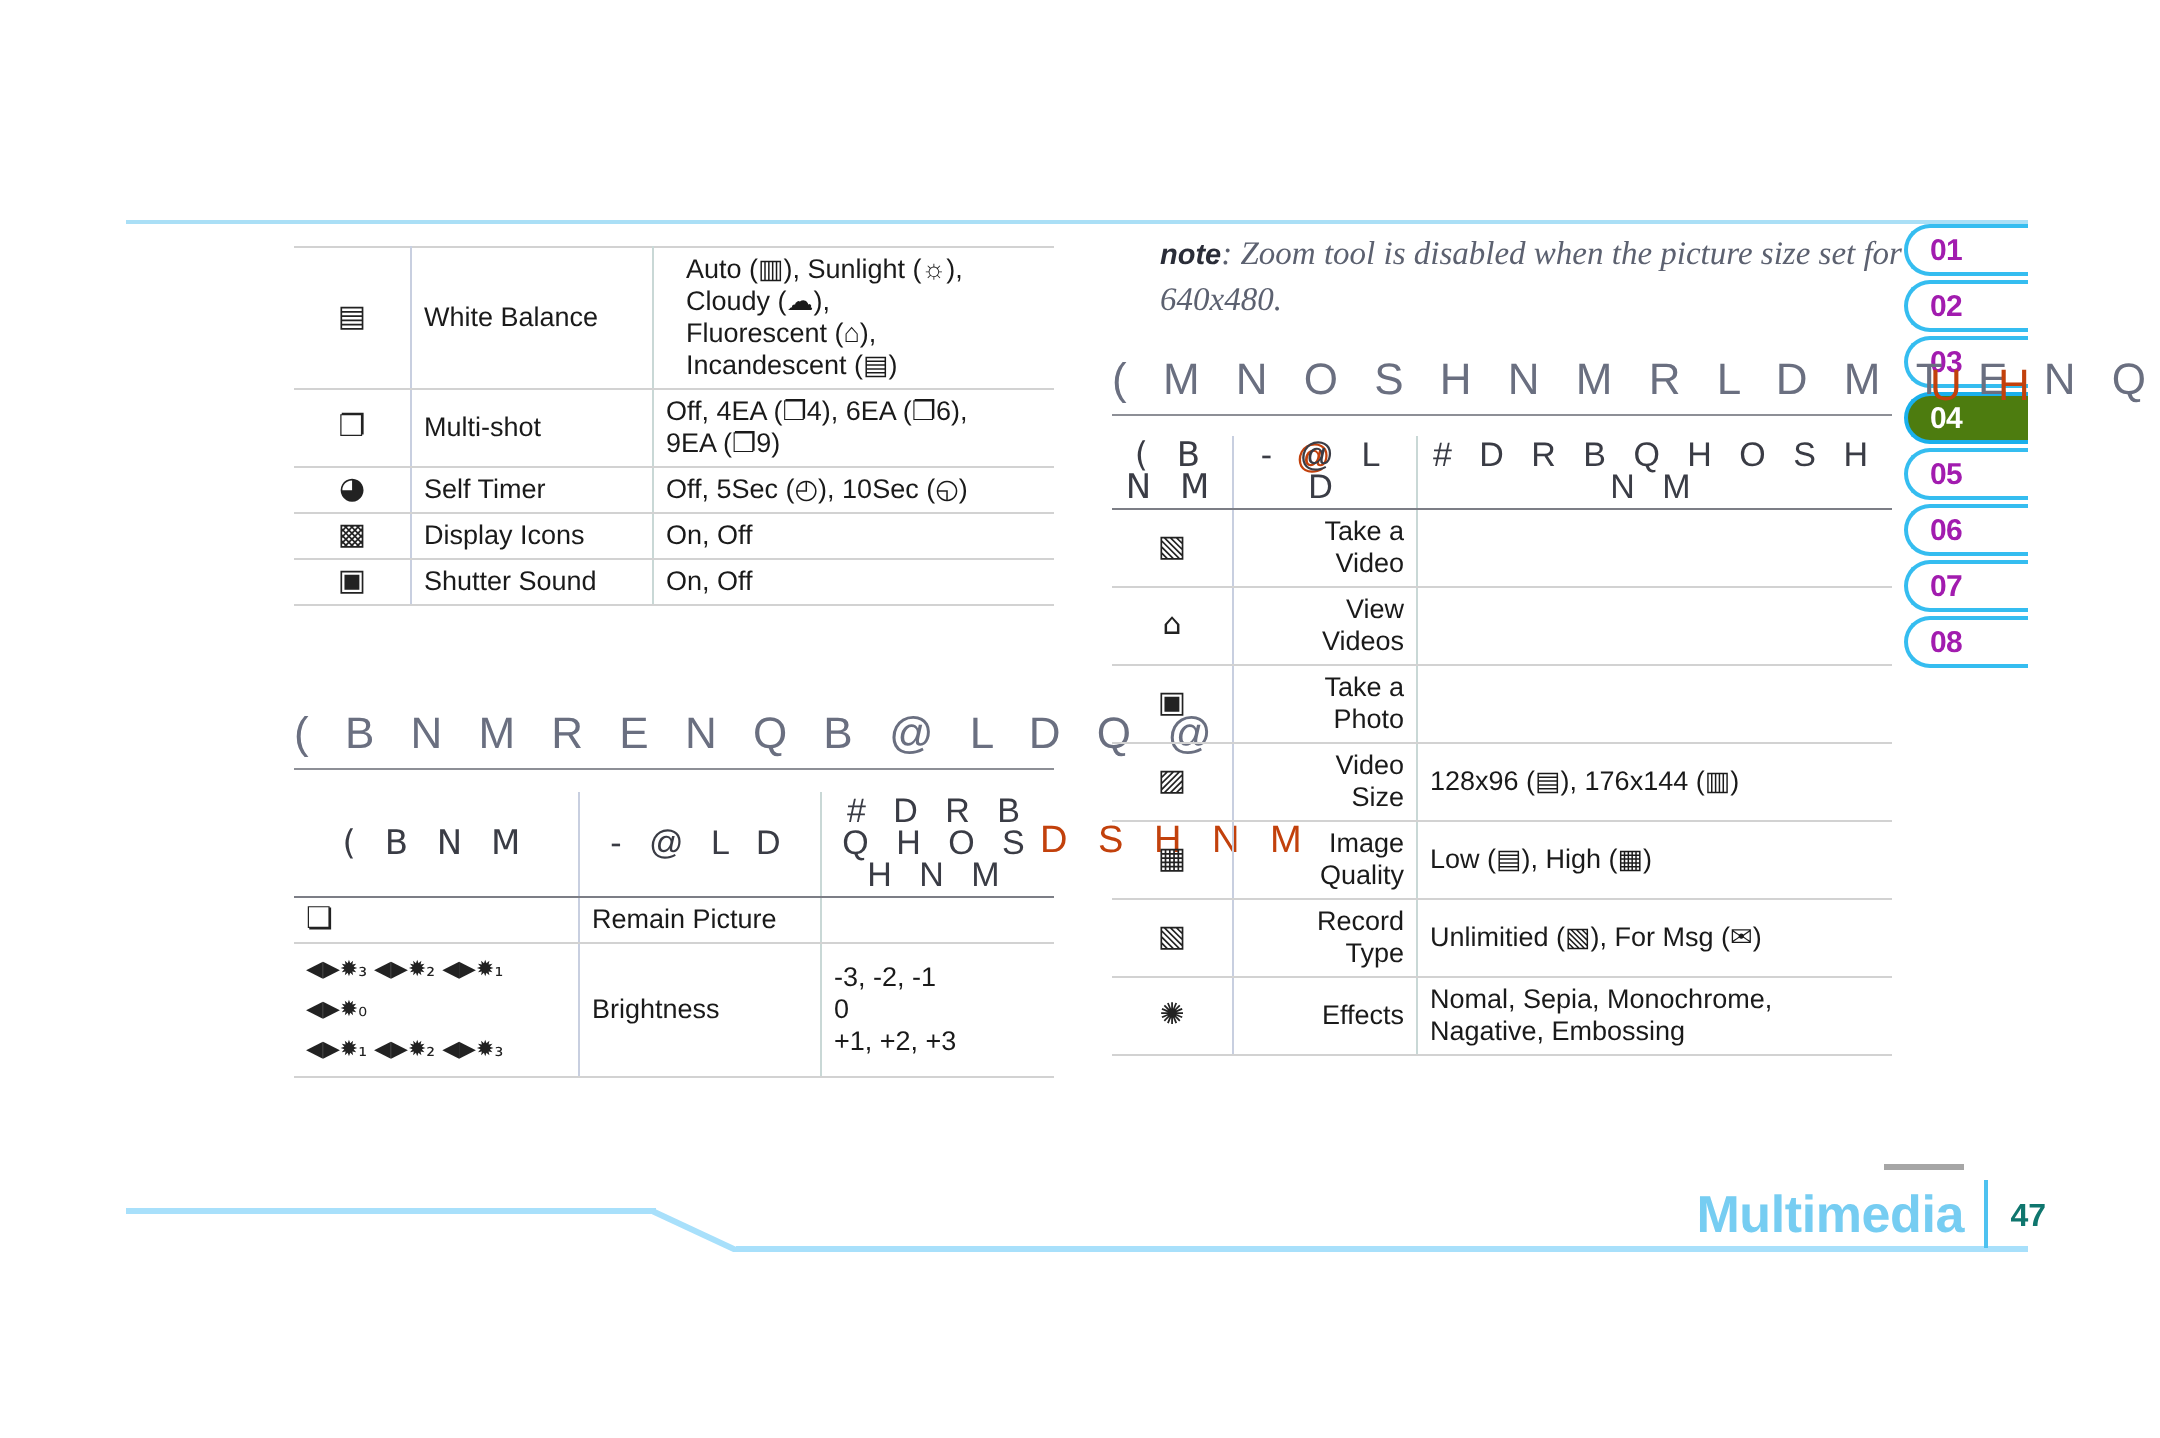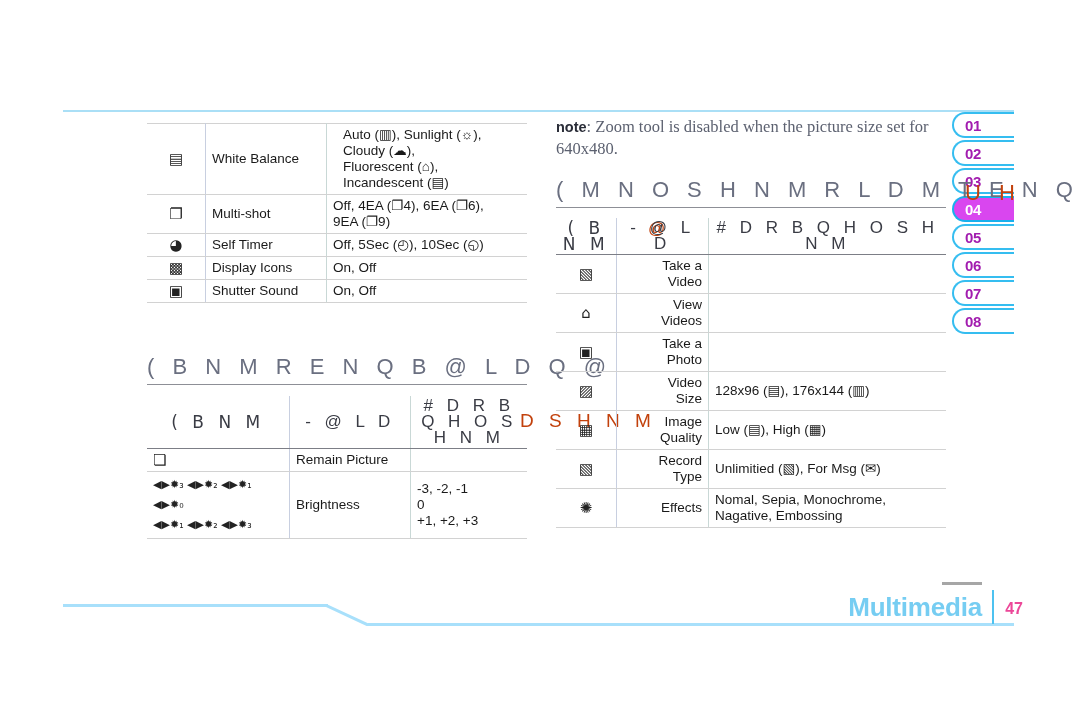--- a/index.html
+++ b/index.html
@@ -26,21 +26,21 @@
     border:2px solid #35bdf0;border-right:none;
     border-radius:13px 0 0 13px;
     background:#ffffff;
     box-sizing:border-box;
   }
   .tab .num{
     position:absolute;left:11px;top:2px;
     font-size:15px;font-weight:bold;color:#a21caf;
     letter-spacing:-0.3px;line-height:20px;
   }
-  .tab.active{background:#d946ef;border-color:#19b0ec;}
+  .tab.active{background:#4d7c0f;border-color:#19b0ec;}
   .tab.active .num{color:#ffffff;}
 
   
   .tbl{position:absolute;border-collapse:collapse;}
   .tbl td{
     vertical-align:middle;
     font-size:13.5px;color:#1a1a1a;
     padding:3px 6px;
     border-top:1px solid #d2d2d2;
     border-bottom:1px solid #d2d2d2;
@@ -78,23 +78,23 @@
   #tbl-camera-icons .c-name{width:108px;}
   #tbl-camera-icons .hdrow td{
     font-size:17px;letter-spacing:4.5px;color:#3a3c45;
     text-align:center;border-top:none;border-bottom:1px solid #7c7e86;
     padding:2px 4px;
   }
   #tbl-camera-icons .hdrow .c-icon{text-align:center;}
 
   
   .note{
-    position:absolute;left:556px;top:116px;width:380px;
+    position:absolute;left:580px;top:116px;width:380px;
     font-family:"Liberation Serif", serif;
-    font-size:16.5px;line-height:22px;color:#5c6170;
+    font-size:16.5px;line-height:22px;color:#5c6170;font-style:italic;
   }
   .note b{font-family:"Liberation Sans", sans-serif;font-size:14.5px;color:#2a2d38;}
 
   
   #tbl-video-options{left:556px;top:218px;width:390px;}
   #tbl-video-options .c-icon{width:48px;}
   #tbl-video-options .c-name{width:72px;text-align:right;}
   #tbl-video-options .hdrow td{
     font-size:17px;letter-spacing:4.5px;color:#3a3c45;
     text-align:center;border-top:none;border-bottom:1px solid #7c7e86;
@@ -124,21 +124,21 @@
   }
   .footer-title{
     position:absolute;right:98px;top:592px;
     font-size:26px;font-weight:bold;color:#76cdf2;letter-spacing:-0.2px;
   }
   .footer-sep{
     position:absolute;right:86px;top:590px;width:2px;height:34px;background:#4ec2f0;
   }
   .footer-page{
     position:absolute;right:57px;top:600px;
-    font-size:16px;font-weight:bold;color:#ec4899;
+    font-size:16px;font-weight:bold;color:#0f766e;
   }
   .footer-grayline{
     position:absolute;right:98px;top:582px;width:40px;height:3px;background:#a6a6a6;
   }
 </style>
 </head>
 <body>
 
 <div class="page">
 

